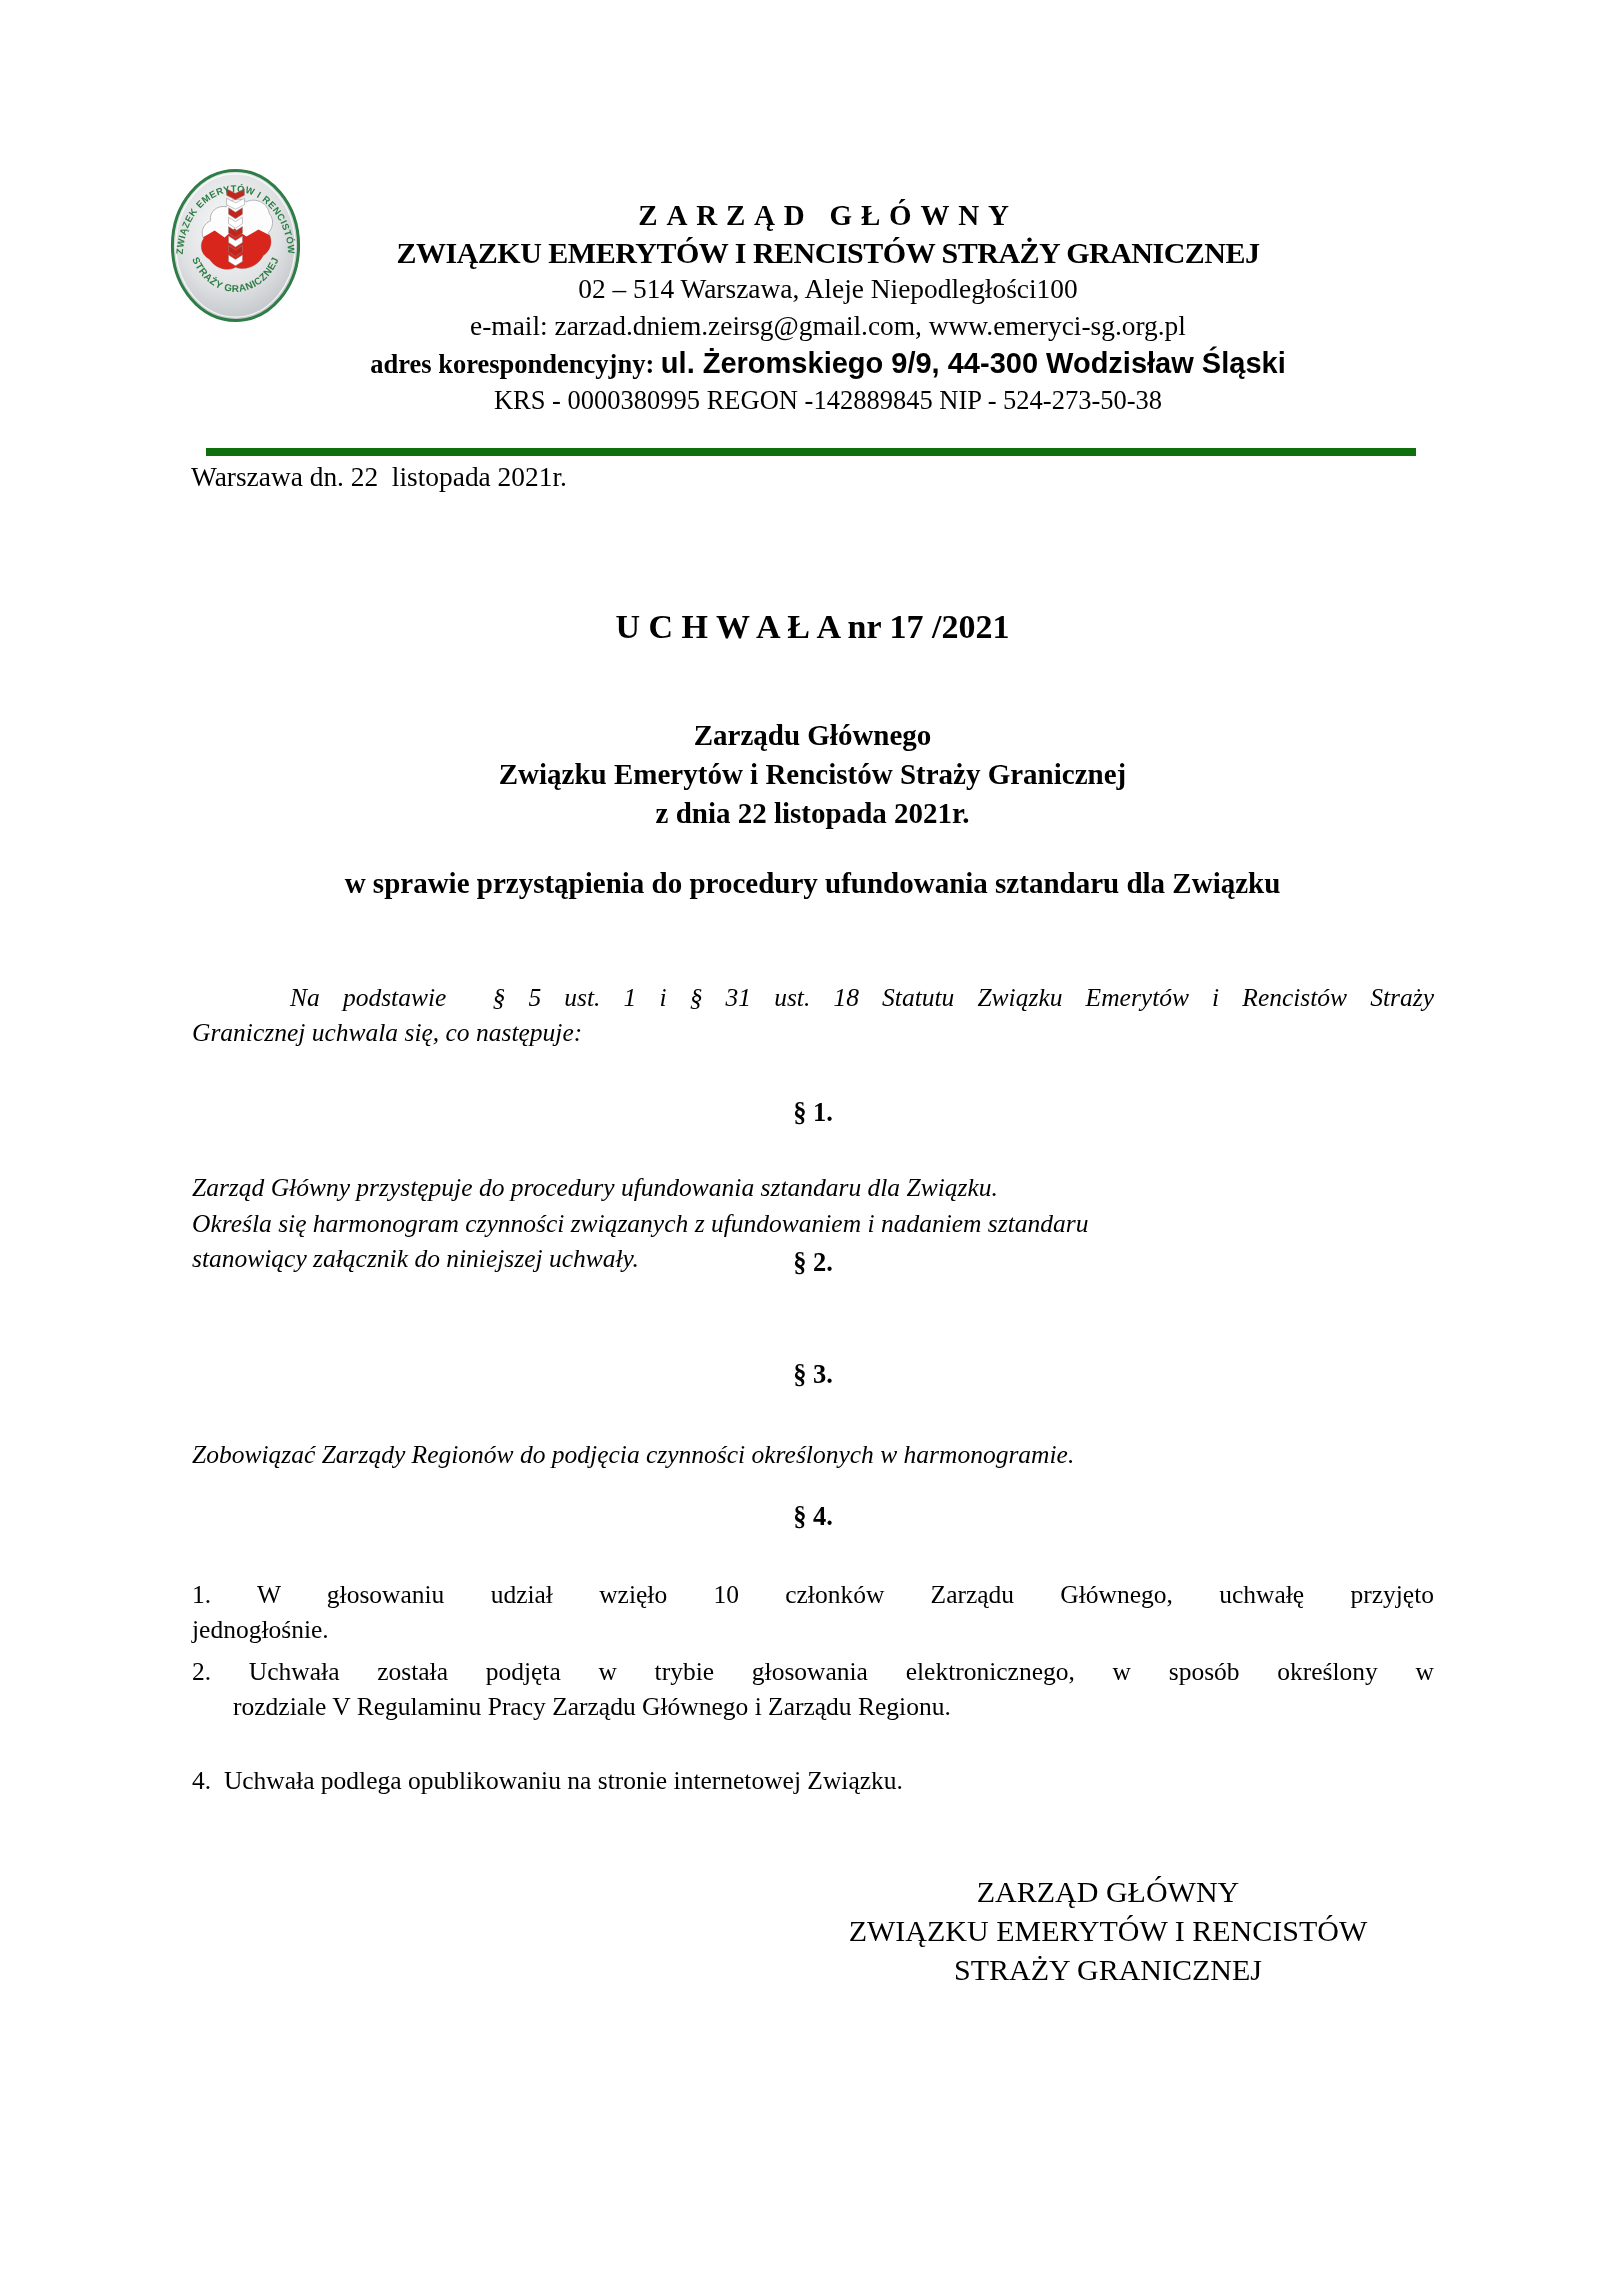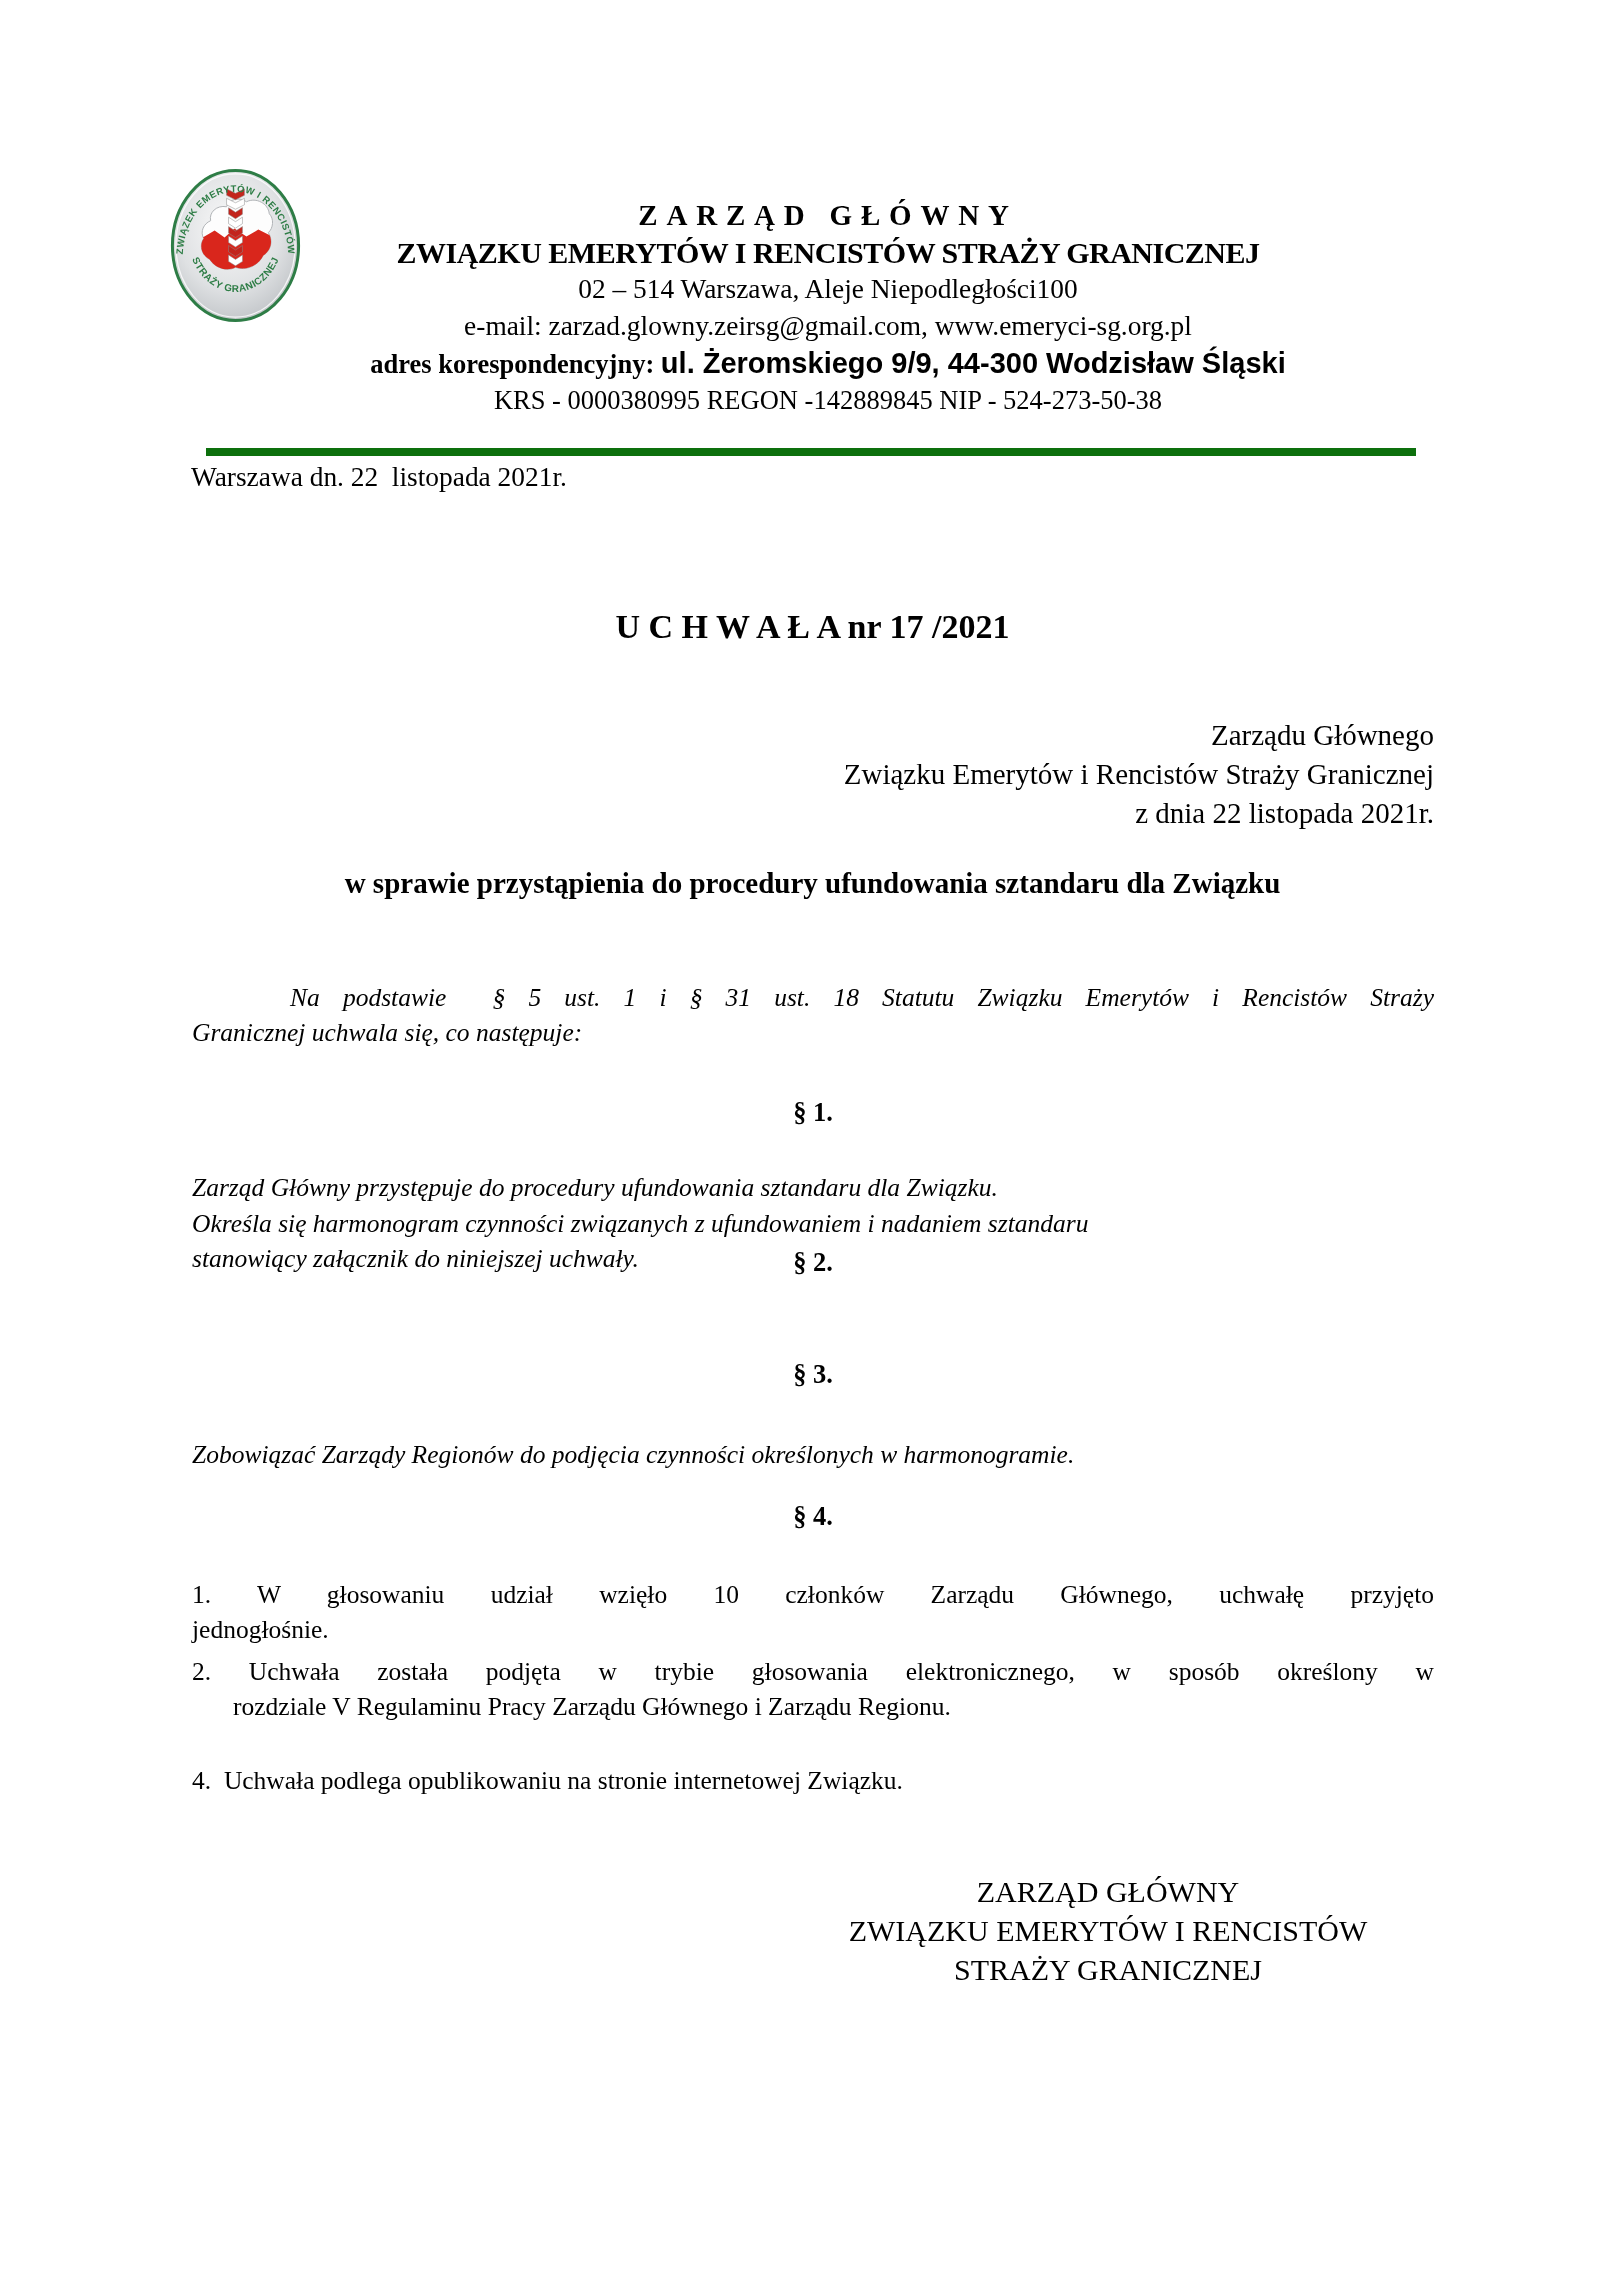--- a/index.html
+++ b/index.html
@@ -28,21 +28,21 @@
   .mail{font-size:27.4px;}
   .post{font-size:26.5px;font-weight:bold;}
   .post .sans{font-family:"Liberation Sans","DejaVu Sans",sans-serif;font-size:29px;}
   .krs{font-size:26.5px;}
   .rule{left:206px;top:448px;width:1210px;height:7.8px;background:#0d700d;}
   .dateline{left:191px;top:463px;width:1225px;height:29px;line-height:29px;font-size:27.4px;}
 
   
   .title{left:191px;top:609px;width:1243px;height:35px;line-height:35px;font-size:34px;font-weight:bold;}
   .subtitle{left:191px;top:716px;width:1243px;}
-  .subtitle .sline{height:39px;line-height:39px;font-size:29px;font-weight:normal;text-align:right;}
+  .subtitle .sline{height:39px;line-height:39px;font-size:29px;font-weight:bold;}
   .subject{left:191px;top:867px;width:1243px;height:33px;line-height:33px;font-size:29px;font-weight:bold;}
 
   
   .bodyblock{left:192px;width:1242px;font-size:25.5px;}
   .lh35 .line{height:35px;line-height:35px;font-style:italic;}
   .lh36 .line{height:35px;line-height:35px;}
   .indent1{padding-left:98px;}
   .hang2{padding-left:41px;}
   .smark{left:192px;width:1242px;height:33px;line-height:33px;font-size:26.5px;font-weight:bold;text-align:center;}
   .intro{top:980px;}
@@ -96,21 +96,21 @@
     </text>
     <text font-family="Liberation Sans, DejaVu Sans, sans-serif" font-size="10" font-weight="bold" fill="#2e7d46" letter-spacing="0.5">
       <textPath href="#arcBot" startOffset="50%" text-anchor="middle">• STRAŻY GRANICZNEJ •</textPath>
     </text>
   </svg>
 
   <div class="abs hdr">
     <div class="hline org1">ZARZĄD GŁÓWNY</div>
     <div class="hline org2">ZWIĄZKU EMERYTÓW I RENCISTÓW STRAŻY GRANICZNEJ</div>
     <div class="hline addr">02 – 514 Warszawa, Aleje Niepodległości100</div>
-    <div class="hline mail">e-mail: zarzad.glowny.zeirsg@gmail.com, www.emeryci-sg.org.pl</div>
+    <div class="hline mail">e-mail: zarzad.dniem.zeirsg@gmail.com, www.emeryci-sg.org.pl</div>
     <div class="hline post"><span class="b">adres korespondencyjny:</span><span> </span><span class="sans">ul. Żeromskiego 9/9, 44-300 Wodzisław Śląski</span></div>
     <div class="hline krs">KRS - 0000380995 REGON -142889845 NIP - 524-273-50-38</div>
   </div>
 
   <div class="abs rule"></div>
 
   <div class="abs dateline rt">Warszawa dn. 22&nbsp; listopada 2021r.</div>
 
   <div class="abs title ctr">U C H W A Ł A nr 17 /2021</div>
 

